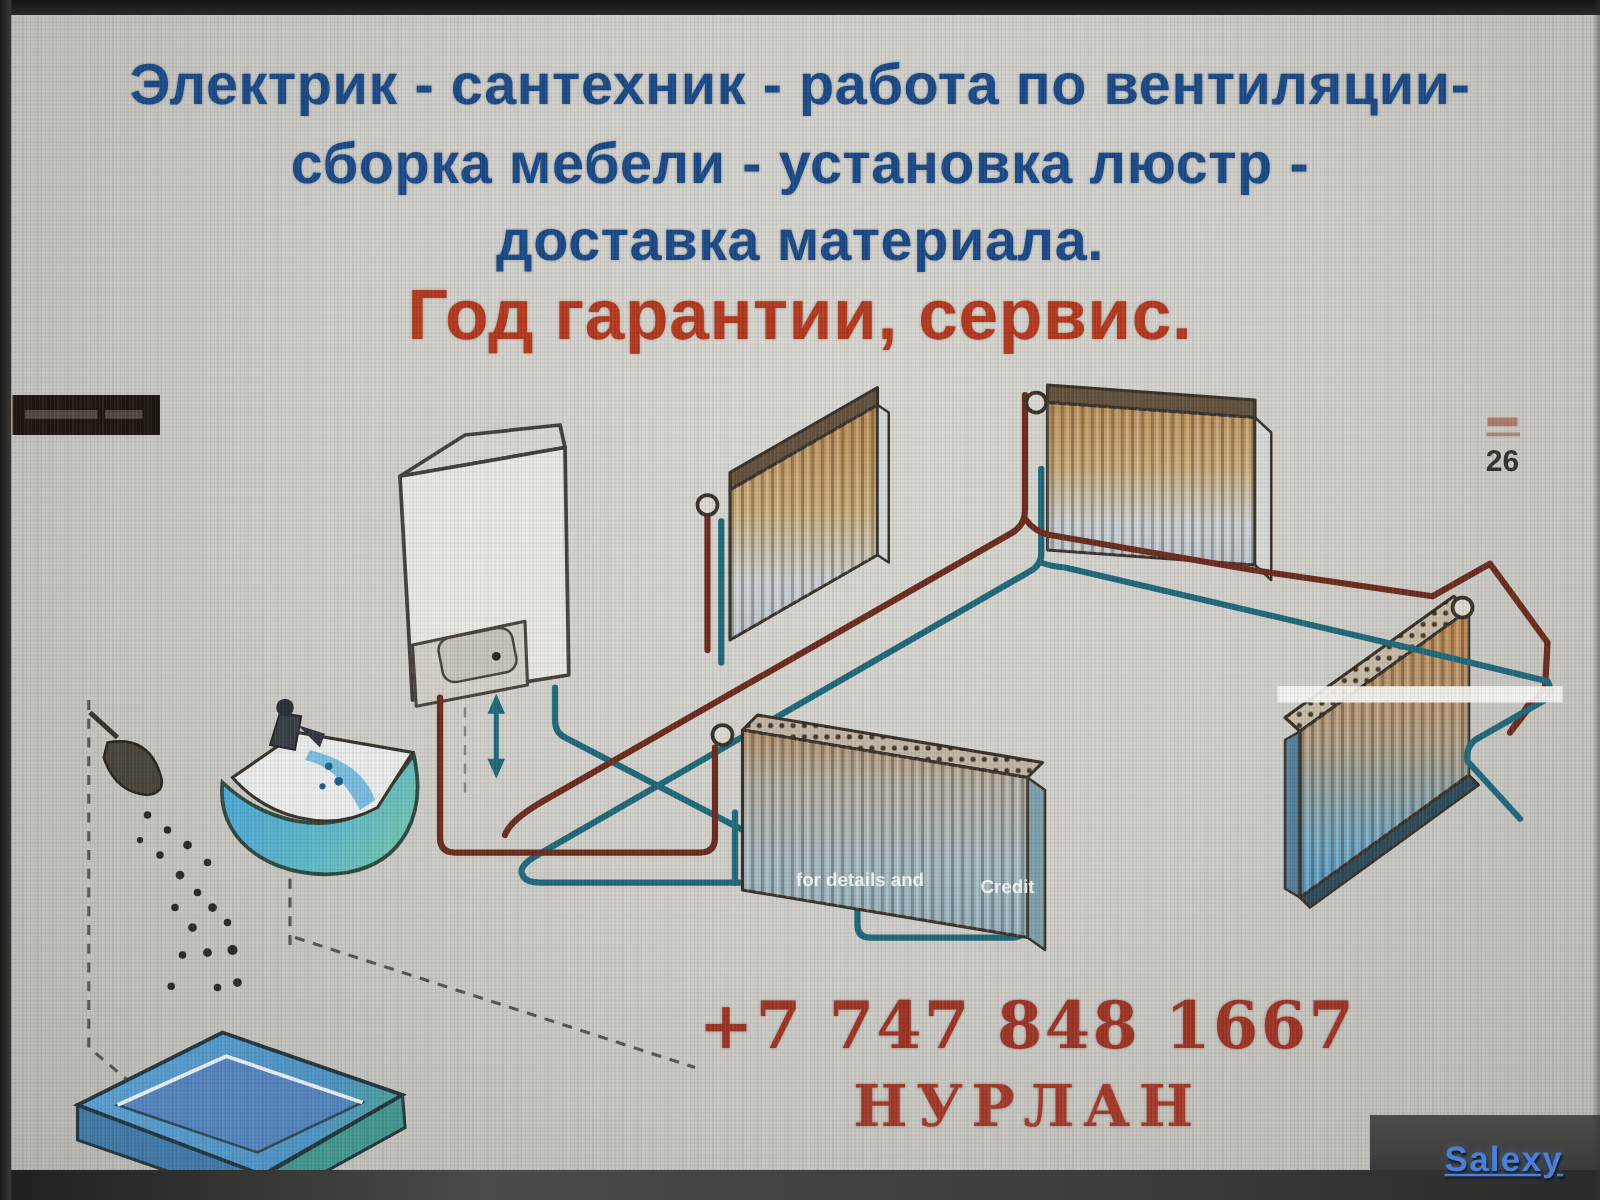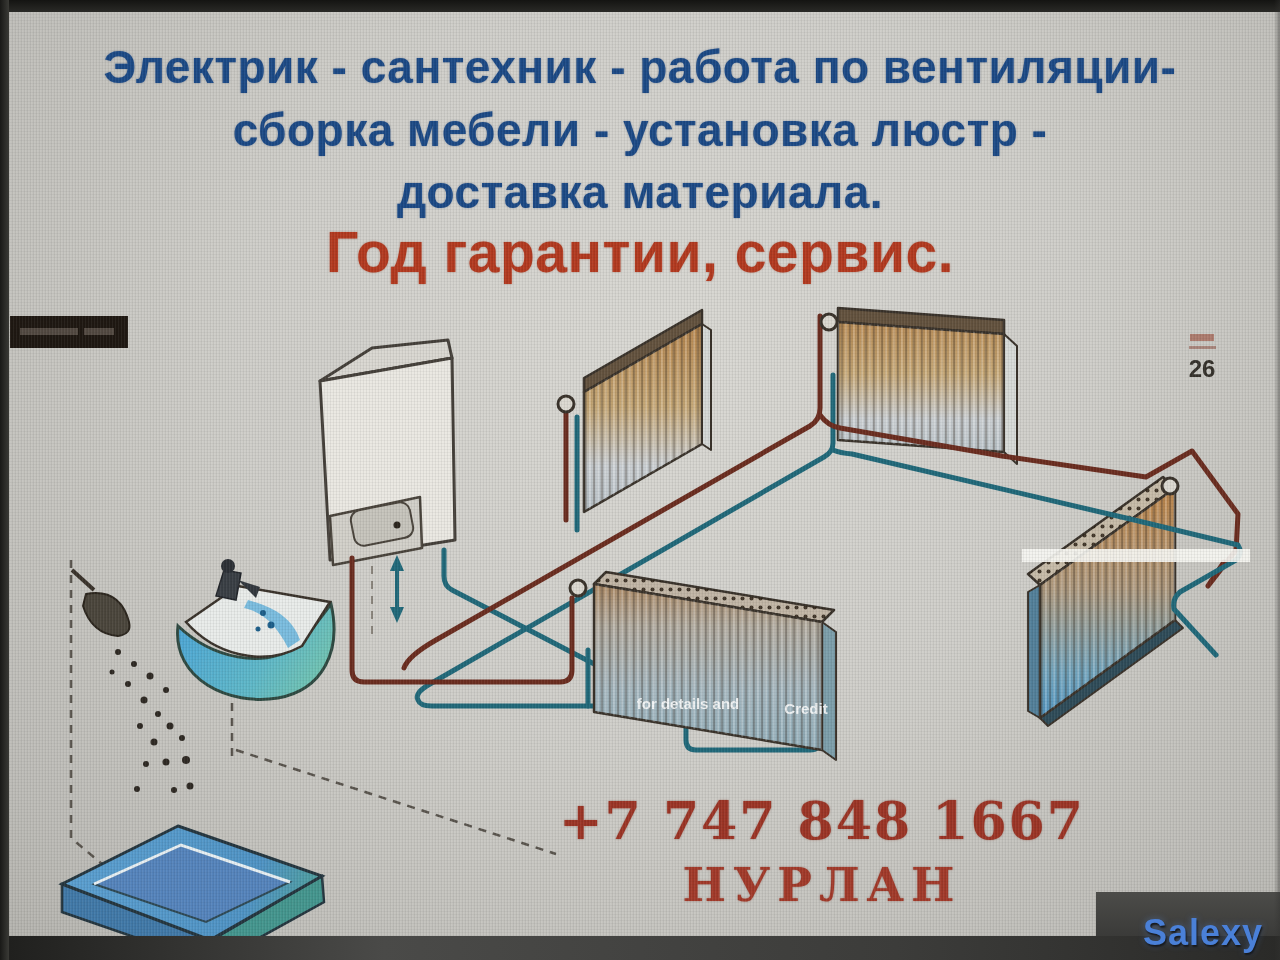--- a/index.html
+++ b/index.html
@@ -29,22 +29,22 @@
     text-shadow:0 0 2px rgba(30,60,110,.45);}
   .l1{top:40px;font-size:46px;}
   .l2{top:103px;font-size:46px;}
   .l3{top:165px;font-size:46px;}
   .l4{top:219px;font-size:57px;color:#b33a20;text-shadow:0 0 2px rgba(140,40,15,.45);}
   .contact{position:absolute;left:440px;width:764px;text-align:center;
     font-family:"DejaVu Serif",serif;font-weight:700;color:#9c3526;}
   .phone{top:790px;font-size:52px;letter-spacing:2px;text-shadow:0 0 2px rgba(120,35,20,.5);}
   .person{top:858px;font-size:46px;letter-spacing:7px;color:#a23a2a;text-shadow:0 0 2px rgba(120,35,20,.5);}
   .brand{position:absolute;left:1128px;top:912px;width:150px;text-align:center;
-    font-size:36px;font-weight:800;color:#4a80d8;letter-spacing:1px;
-    text-shadow:1px 2px 2px #16181c, 0 0 7px rgba(90,140,220,.45);}
+    font-size:28px;font-weight:800;color:#4a80d8;letter-spacing:1px;
+    text-shadow:1px 2px 2px #16181c, 0 0 7px rgba(90,140,220,.45);text-decoration:underline;}
   svg{position:absolute;inset:0;}
   svg text{font-family:"Liberation Sans",sans-serif;}
 </style>
 </head>
 <body>
 
 <div class="stage">
   <div class="photo-bg"></div>
 
   <svg viewBox="0 0 1280 960">

